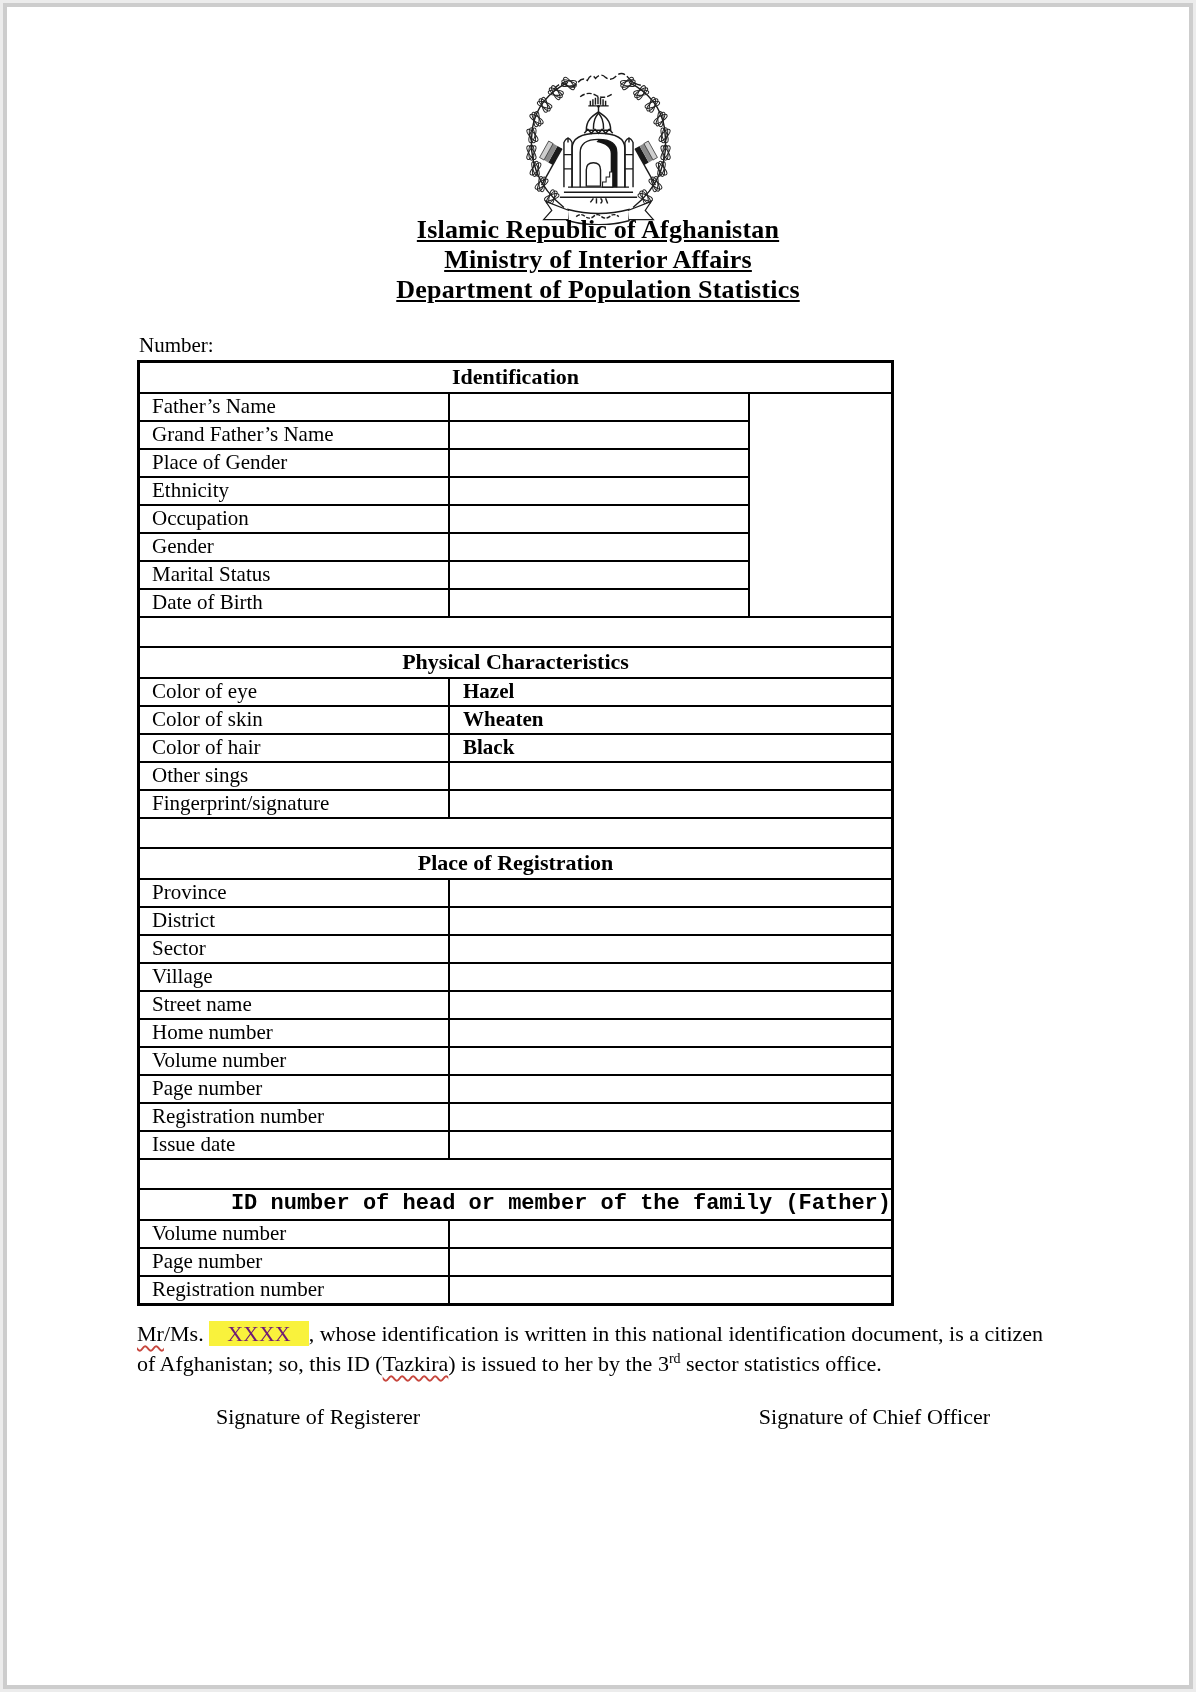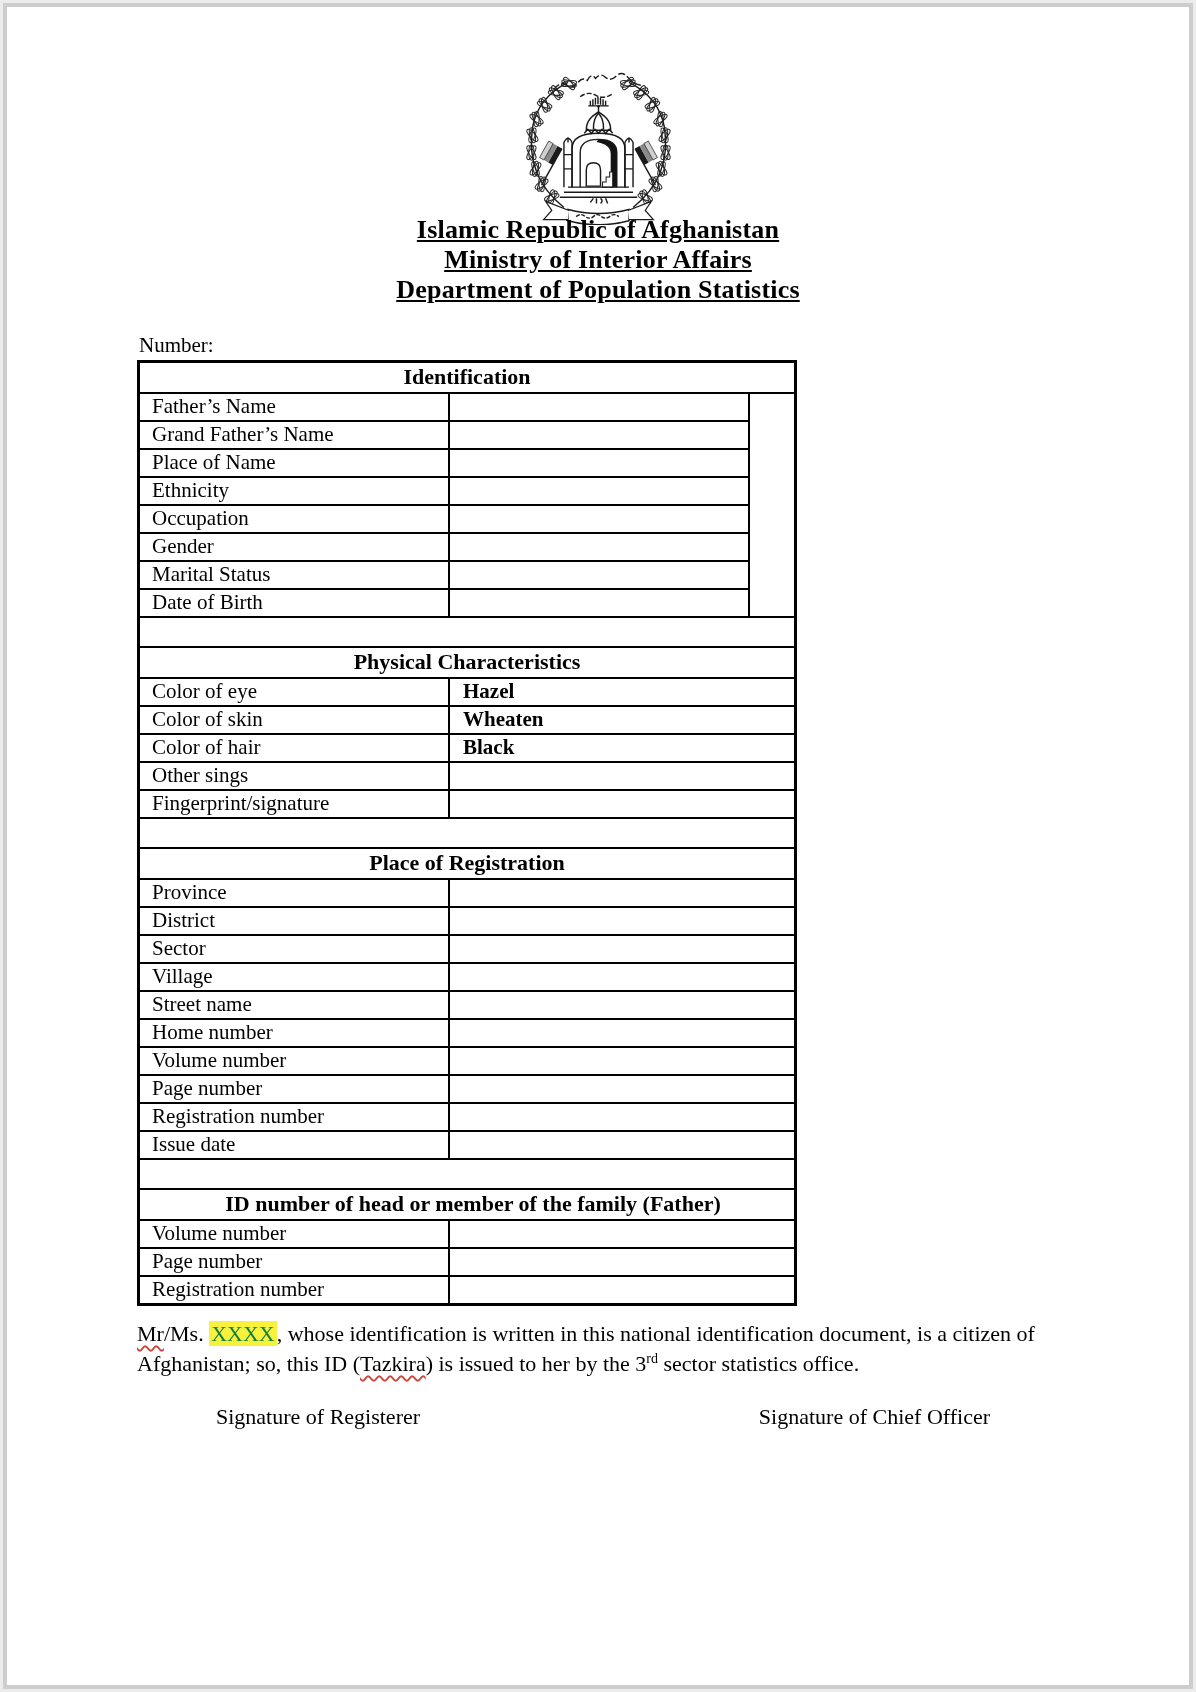--- a/index.html
+++ b/index.html
@@ -16,45 +16,45 @@
     width:100%;height:100%;box-sizing:border-box;
     background:#ffffff;border:4px solid #cdcdcd;
     position:relative;
   }
   .emblem{position:absolute;top:60px;left:498px;}
   .titles{position:absolute;top:208px;left:0;width:100%;text-align:center;}
   .title{font-size:26px;font-weight:bold;line-height:30px;letter-spacing:.2px;text-decoration:underline;}
   .content{position:absolute;top:327px;left:130px;width:928px;}
   .number{font-size:21px;line-height:22px;margin:0 0 4px 2px;}
 
-  .bigtable{width:660px;border:3px solid #000;box-sizing:border-box;}
+  .bigtable{width:757px;border:3px solid #000;box-sizing:border-box;}
   .sec-title{
     height:31px;line-height:28px;border-bottom:2px solid #000;
     text-align:center;font-weight:bold;font-size:22px;box-sizing:border-box;
   }
-  .sec-title.left{text-align:center;padding-left:12px;}
+  .sec-title.left{text-align:right;padding-left:12px;font-family:Liberation Mono, monospace;}
   .row{display:flex;height:28px;border-bottom:2px solid #000;box-sizing:border-box;}
   .row.last{border-bottom:none;height:26px;}
   .cell{box-sizing:border-box;line-height:25px;font-size:21px;white-space:nowrap;overflow:hidden;}
   .label{width:310px;border-right:2px solid #000;padding-left:12px;}
   .value{flex:1;padding-left:13px;font-weight:bold;}
   .sec1{display:flex;border-bottom:2px solid #000;}
   .sec1-rows{width:608px;}
   .photo{flex:1;border-left:2px solid #000;background:#fff;}
   .spacer{height:28px;border-bottom:2px solid #000;}
 
   .statement{font-size:22px;line-height:30px;margin:13px 0 0 0;width:926px;}
   .sq{
     text-decoration:underline;
     text-decoration-style:wavy;
     text-decoration-color:#c7463d;
     text-decoration-thickness:2px;
     text-underline-offset:4px;
   }
-  mark.hl{background:#f9f23c;color:#15803d;padding:0 2px;}
+  mark.hl{background:#f9f23c;color:#701a75;padding:0 18px;}
   sup{font-size:14px;line-height:0;}
   .sigrow{
     display:flex;justify-content:space-between;
     margin-top:25px;padding-left:79px;padding-right:75px;
     font-size:22px;line-height:26px;font-family:Liberation Serif, serif;
   }
   svg .ln{stroke:#1a1a1a;fill:none;stroke-width:1.4;}
 </style>
 </head>
 <body>
@@ -216,21 +216,21 @@
         <div class="sec1-rows">
           <div class="row">
                 <div class="cell label">Father’s Name</div>
                 <div class="cell value"></div>
               </div>
           <div class="row">
                 <div class="cell label">Grand Father’s Name</div>
                 <div class="cell value"></div>
               </div>
           <div class="row">
-                <div class="cell label">Place of Name</div>
+                <div class="cell label">Place of Gender</div>
                 <div class="cell value"></div>
               </div>
           <div class="row">
                 <div class="cell label">Ethnicity</div>
                 <div class="cell value"></div>
               </div>
           <div class="row">
                 <div class="cell label">Occupation</div>
                 <div class="cell value"></div>
               </div>

